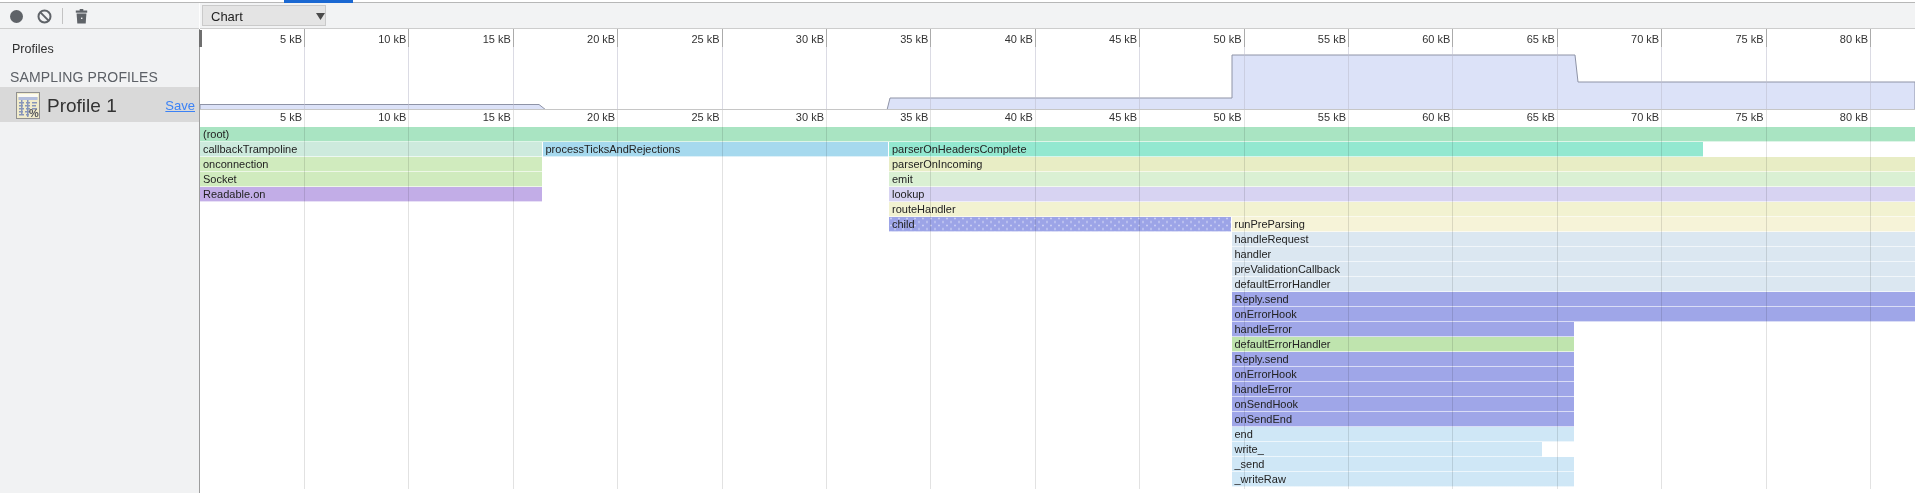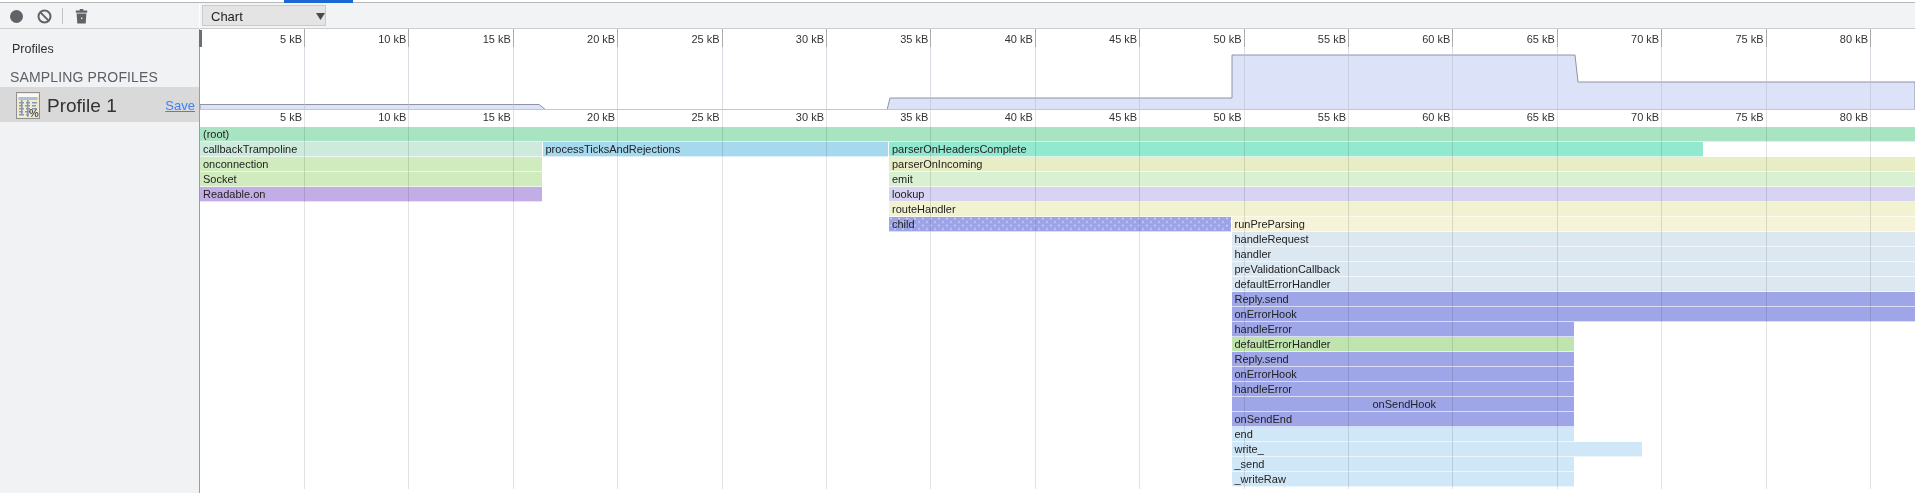--- a/index.html
+++ b/index.html
@@ -144,24 +144,24 @@
 <div class="seg" style="left:1231.5px;top:247px;width:683.5px;background-color:#dbe7f1;">handler</div>
 <div class="seg" style="left:1231.5px;top:262px;width:683.5px;background-color:#dbe7f1;">preValidationCallback</div>
 <div class="seg" style="left:1231.5px;top:277px;width:683.5px;background-color:#dbe7f1;">defaultErrorHandler</div>
 <div class="seg" style="left:1231.5px;top:292px;width:683.5px;background-color:#9fa6e8;">Reply.send</div>
 <div class="seg" style="left:1231.5px;top:307px;width:683.5px;background-color:#9fa6e8;">onErrorHook</div>
 <div class="seg" style="left:1231.5px;top:322px;width:342.5px;background-color:#9fa6e8;">handleError</div>
 <div class="seg" style="left:1231.5px;top:337px;width:342.5px;background-color:#bfe4ae;">defaultErrorHandler</div>
 <div class="seg" style="left:1231.5px;top:352px;width:342.5px;background-color:#9fa6e8;">Reply.send</div>
 <div class="seg" style="left:1231.5px;top:367px;width:342.5px;background-color:#9fa6e8;">onErrorHook</div>
 <div class="seg" style="left:1231.5px;top:382px;width:342.5px;background-color:#9fa6e8;">handleError</div>
-<div class="seg" style="left:1231.5px;top:397px;width:342.5px;background-color:#9fa6e8;text-align:center;">onSendHook</div>
+<div class="seg" style="left:1231.5px;top:397px;width:342.5px;background-color:#9fa6e8;">onSendHook</div>
 <div class="seg" style="left:1231.5px;top:412px;width:342.5px;background-color:#9fa6e8;">onSendEnd</div>
 <div class="seg" style="left:1231.5px;top:427px;width:342.5px;background-color:#cfe7f6;">end</div>
-<div class="seg" style="left:1231.5px;top:442px;width:410px;background-color:#cfe7f6;">write_</div>
+<div class="seg" style="left:1231.5px;top:442px;width:310px;background-color:#cfe7f6;">write_</div>
 <div class="seg" style="left:1231.5px;top:457px;width:342.5px;background-color:#cfe7f6;">_send</div>
 <div class="seg" style="left:1231.5px;top:472px;width:342.5px;background-color:#cfe7f6;">_writeRaw</div>
 <div style="left:304.0px;top:110px;width:1px;height:378.5px;background:rgba(20,20,20,0.12);"></div>
 <div style="left:408.4px;top:110px;width:1px;height:378.5px;background:rgba(20,20,20,0.12);"></div>
 <div style="left:512.8000000000001px;top:110px;width:1px;height:378.5px;background:rgba(20,20,20,0.12);"></div>
 <div style="left:617.2px;top:110px;width:1px;height:378.5px;background:rgba(20,20,20,0.12);"></div>
 <div style="left:721.6px;top:110px;width:1px;height:378.5px;background:rgba(20,20,20,0.12);"></div>
 <div style="left:826.0000000000001px;top:110px;width:1px;height:378.5px;background:rgba(20,20,20,0.12);"></div>
 <div style="left:930.4000000000001px;top:110px;width:1px;height:378.5px;background:rgba(20,20,20,0.12);"></div>
 <div style="left:1034.8px;top:110px;width:1px;height:378.5px;background:rgba(20,20,20,0.12);"></div>

